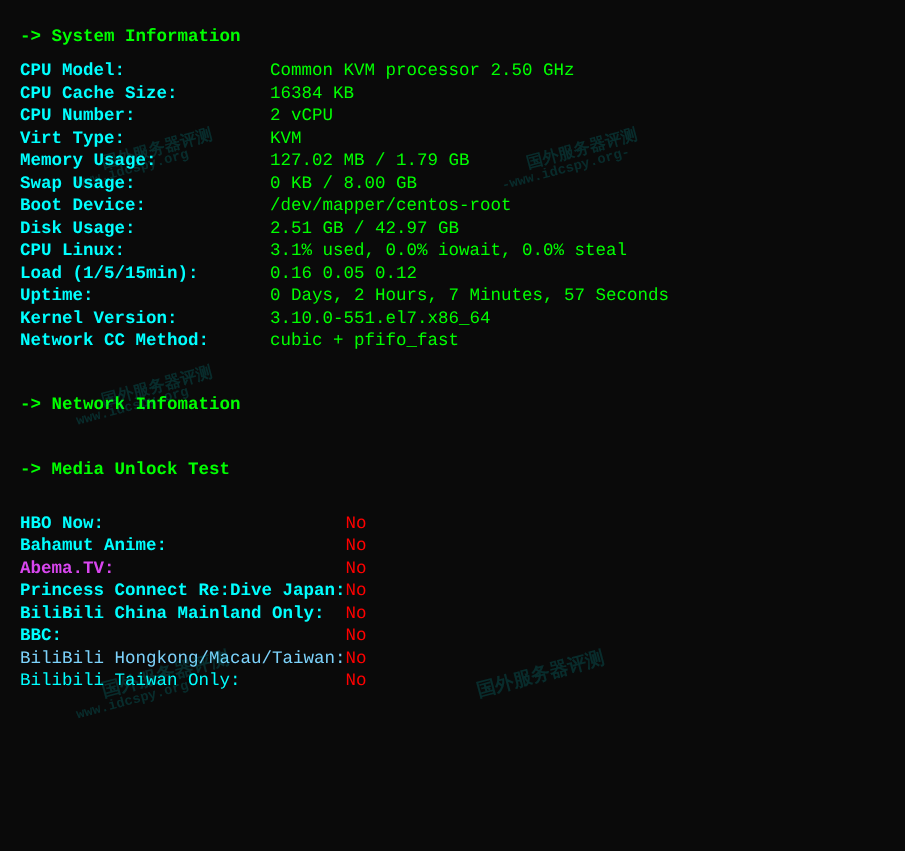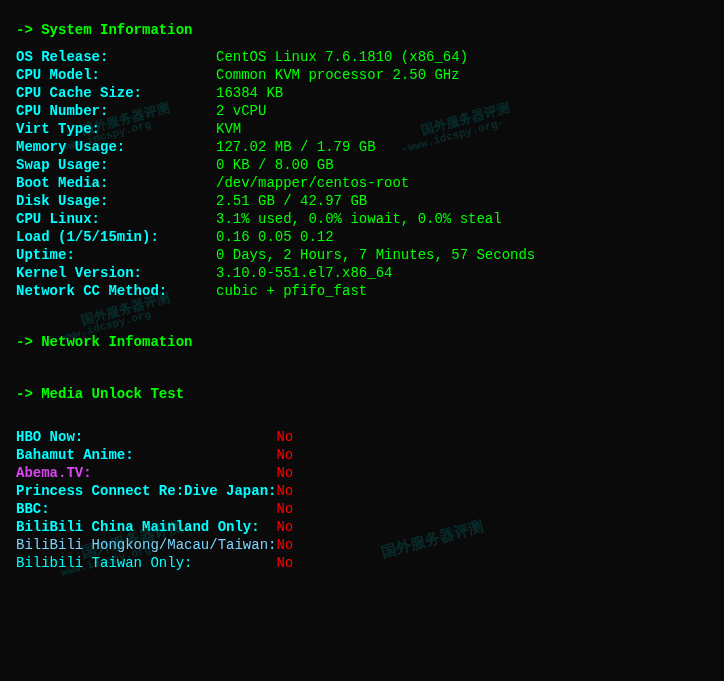--- a/index.html
+++ b/index.html
@@ -62,24 +62,20 @@
     }
   </style>
 </head>
 <body>
 
 <div>
   <div class="section-header">-&gt; System Information</div>
   <table class="info-table">
     <tbody id="system-info-tbody">
         <tr>
-          <td class="label-col">OS Release:</td>
-          <td class="value-col">CentOS Linux 7.6.1810 (x86_64)</td>
-        </tr>
-        <tr>
           <td class="label-col">CPU Model:</td>
           <td class="value-col">Common KVM processor  2.50 GHz</td>
         </tr>
         <tr>
           <td class="label-col">CPU Cache Size:</td>
           <td class="value-col">16384 KB</td>
         </tr>
         <tr>
           <td class="label-col">CPU Number:</td>
           <td class="value-col">2 vCPU</td>
@@ -90,21 +86,21 @@
         </tr>
         <tr>
           <td class="label-col">Memory Usage:</td>
           <td class="value-col">127.02 MB / 1.79 GB</td>
         </tr>
         <tr>
           <td class="label-col">Swap Usage:</td>
           <td class="value-col">0 KB / 8.00 GB</td>
         </tr>
         <tr>
-          <td class="label-col">Boot Media:</td>
+          <td class="label-col">Boot Device:</td>
           <td class="value-col">/dev/mapper/centos-root</td>
         </tr>
         <tr>
           <td class="label-col">Disk Usage:</td>
           <td class="value-col">2.51 GB / 42.97 GB</td>
         </tr>
         <tr>
           <td class="label-col">CPU Linux:</td>
           <td class="value-col">3.1% used, 0.0% iowait, 0.0% steal</td>
         </tr>
@@ -151,25 +147,25 @@
         </tr>
         <tr>
           <td class="label-col" style="color: #d946ef; font-weight: bold;">Abema.TV:</td>
           <td class="value-col value-no">No</td>
         </tr>
         <tr>
           <td class="label-col" style="color: rgb(0, 255, 255); font-weight: bold;">Princess Connect Re:Dive Japan:</td>
           <td class="value-col value-no">No</td>
         </tr>
         <tr>
-          <td class="label-col" style="color: rgb(0, 255, 255); font-weight: bold;">BBC:</td>
+          <td class="label-col" style="color: rgb(0, 255, 255); font-weight: bold;">BiliBili China Mainland Only:</td>
           <td class="value-col value-no">No</td>
         </tr>
         <tr>
-          <td class="label-col" style="color: rgb(0, 255, 255); font-weight: bold;">BiliBili China Mainland Only:</td>
+          <td class="label-col" style="color: rgb(0, 255, 255); font-weight: bold;">BBC:</td>
           <td class="value-col value-no">No</td>
         </tr>
         <tr>
           <td class="label-col" style="color: #7dd3fc; font-weight: normal;">BiliBili Hongkong/Macau/Taiwan:</td>
           <td class="value-col value-no">No</td>
         </tr>
         <tr>
           <td class="label-col" style="color: rgb(0, 255, 255); font-weight: normal;">Bilibili Taiwan Only:</td>
           <td class="value-col value-no">No</td>
         </tr>

